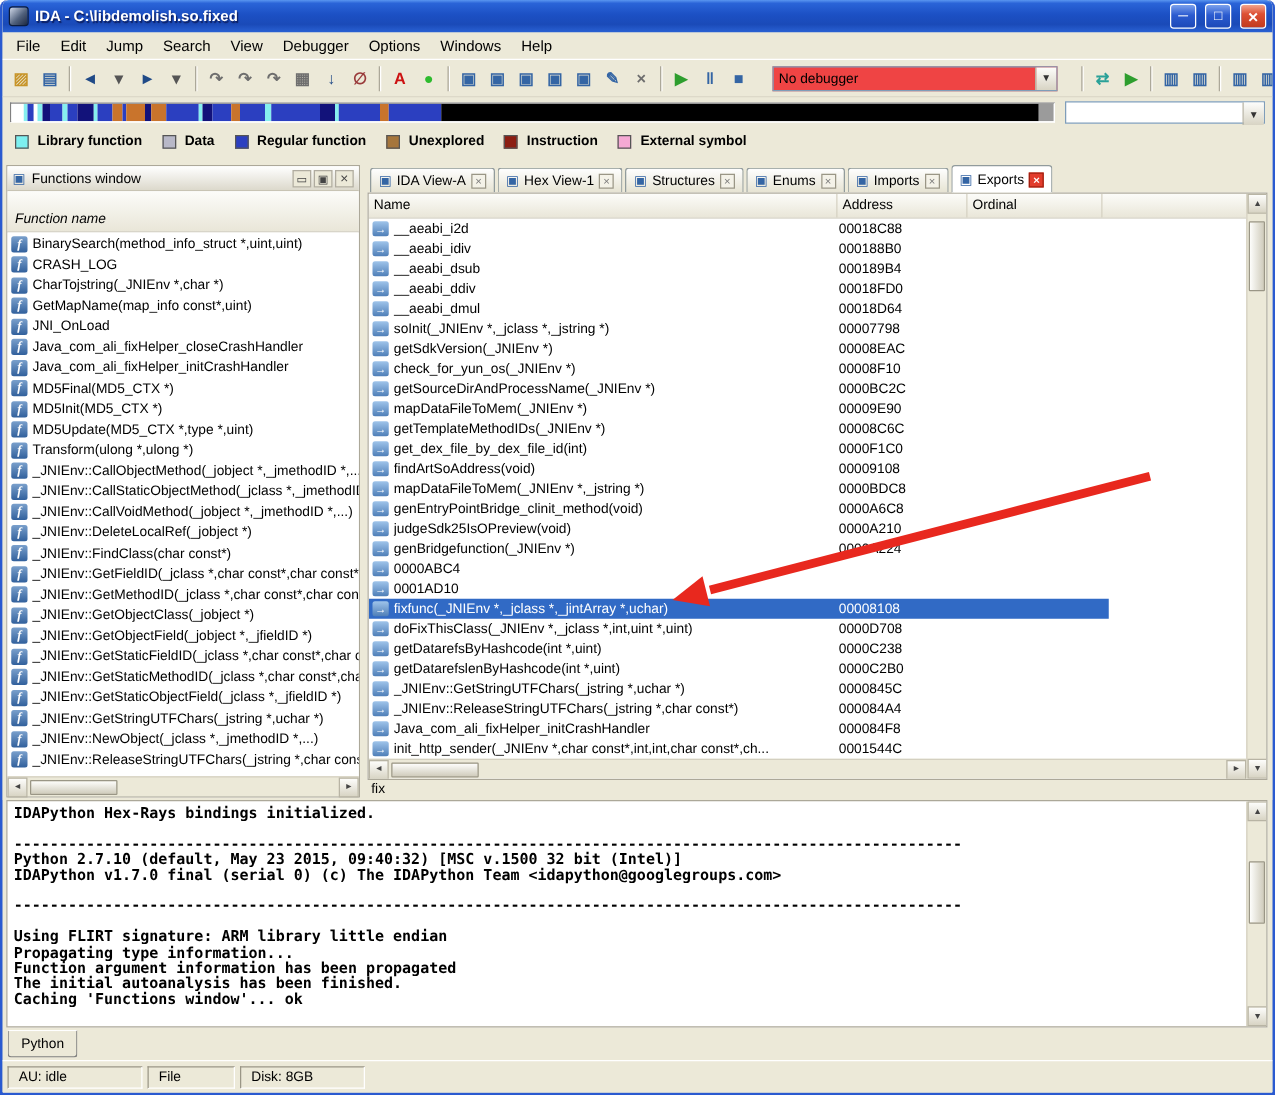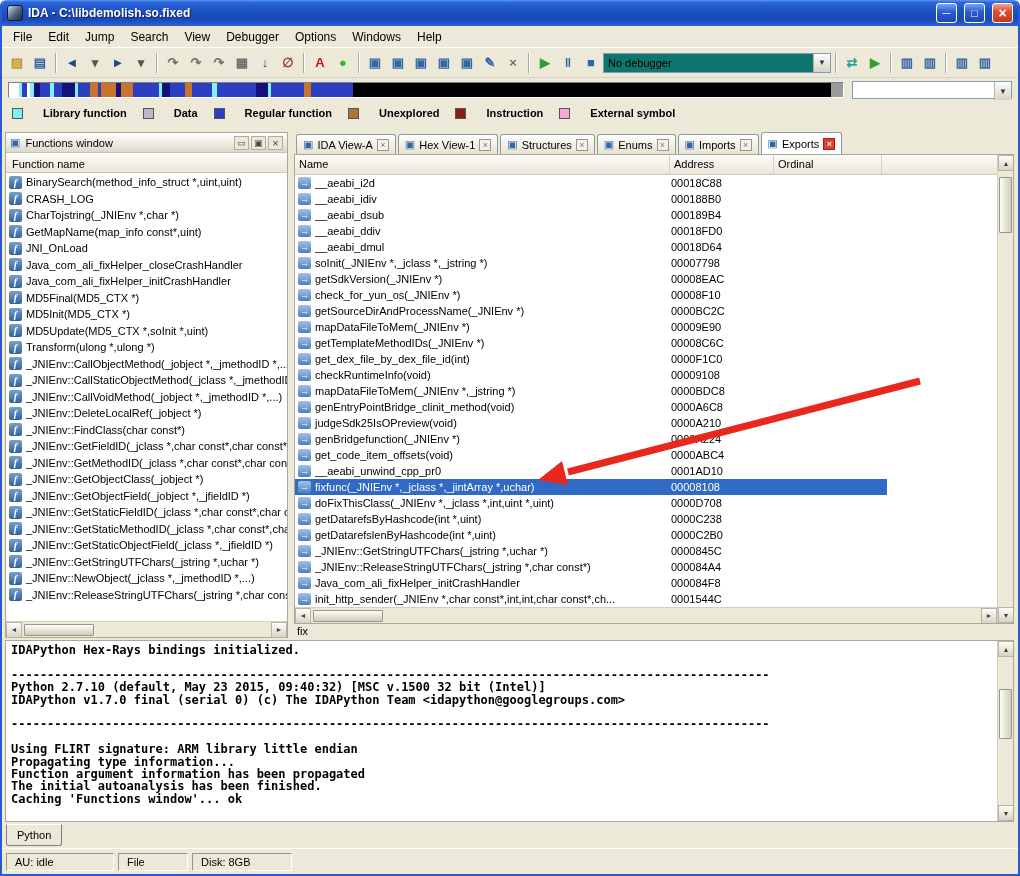--- a/index.html
+++ b/index.html
@@ -22,50 +22,50 @@
   .win-min::before{content:'─'} .win-max::before{content:'□'} .win-close::before{content:'×'; font-size:14px;}
   
   .menubar { position:absolute; top:26px; left:0; right:0; height:22px; background:#ece9d8;
     display:flex; align-items:center; padding-left:3px; font-size:12px; border-bottom:1px solid #fff; }
   .menu-item { padding:3px 8px; }
   .toolbar { position:absolute; top:48px; left:0; right:0; height:30px; background:#ece9d8;
     display:flex; align-items:center; padding:2px 4px; gap:1px; border-bottom:1px solid #d8d4c4; }
   .ticon { width:22px; height:22px; display:flex; align-items:center; justify-content:center;
     font-size:13px; font-weight:bold; flex:none; }
   .tsep { width:2px; height:20px; border-left:1px solid #aca899; border-right:1px solid #fff; margin:0 3px; flex:none; }
-  .debugger-combo { width:228px; height:20px; background:#0f766e; border:1px solid #7f9db9;
-    display:flex; align-items:center; font-size:11px; padding-left:4px; margin:0 0; flex:none;justify-content:flex-end; }
+  .debugger-combo { width:228px; height:20px; background:#ef4444; border:1px solid #7f9db9;
+    display:flex; align-items:center; font-size:11px; padding-left:4px; margin:0 15px; flex:none;justify-content:flex-end; }
   .combo-arrow { margin-left:auto; width:17px; height:18px; background:linear-gradient(#fdfdfb,#d8d4c4);
     border-left:1px solid #b8b4a4; font-size:8px; display:flex; align-items:center; justify-content:center; color:#333; }
   
   .navrow { position:absolute; top:78px; left:0; right:0; height:24px; display:flex; align-items:center;
     padding:0 6px; gap:8px; background:#ece9d8; }
   .navband { flex:1; height:16px; border:1px solid; border-color:#808080 #fff #fff #808080;
     background:#fff; display:flex; overflow:hidden; }
   .navband span { height:100%; display:block; }
   .nav-combo { width:160px; height:18px; background:#fff; border:1px solid #7f9db9; display:flex; flex:none; }
   
   .legendrow { position:absolute; top:102px; left:0; right:0; height:22px; display:flex; align-items:center;
     gap:16px; padding-left:10px; font-size:11px; font-weight:bold; background:#ece9d8; }
-  .legend-item { display:flex; align-items:center; gap:20px; }
+  .legend-item { display:flex; align-items:center; gap:7px; }
   .legend-swatch { width:11px; height:11px; border:1px solid #555; display:inline-block; }
   
   .workspace { position:absolute; top:124px; left:0; right:0; height:516px; background:#ece9d8; }
   .panel-titlebar { height:20px; background:linear-gradient(#ffffff,#dcd9cc); display:flex; align-items:center;
     font-size:11px; padding:0 4px; gap:5px; border-bottom:1px solid #c8c4b4; flex:none; }
   .panel-title-icon { color:#3465a4; font-size:11px; }
   .panel-btns { margin-left:auto; display:flex; gap:2px; }
   .pbtn { width:15px; height:14px; font-size:9px; color:#444; display:flex; align-items:center;
     justify-content:center; border:1px solid #b0aca0; background:#ece9d8; }
   .pb-restore::before{content:'▭'} .pb-float::before{content:'▣'} .pb-close::before{content:'×'; font-size:11px;}
   
   .fn-panel { position:absolute; top:8px; left:3px; width:283px; bottom:2px; background:#fff;
     border:1px solid #aca899; display:flex; flex-direction:column; }
   .colheader { height:20px; background:linear-gradient(#fcfcf9,#e9e6d8); border-bottom:1px solid #cdc9ba;
-    font-size:11px; padding:5px 6px; flex:none; }
+    font-size:11px; padding:16px 6px; flex:none;font-style:italic; }
   .fn-list { flex:1; overflow:hidden; background:#fff; padding-top:1px; }
   .fn-item { height:16.5px; display:flex; align-items:center; gap:4px; padding-left:3px;
     font-size:11px; white-space:nowrap; overflow:hidden; }
   .fn-icon { width:13px; height:13px; flex:none; background:linear-gradient(#7aa0cc,#31609c); color:#fff;
     font:italic bold 10px "Liberation Serif",serif; display:flex; align-items:center; justify-content:center; border-radius:2px; }
   
   .hscroll { height:16px; background:#ece9d8; border-top:1px solid #d4d0c0; display:flex; align-items:center; flex:none; }
   .vscroll { width:16px; background:#ece9d8; border-left:1px solid #d4d0c0; position:relative; flex:none; }
   .sbtn { width:16px; height:16px; background:linear-gradient(#fdfdfb,#d8d4c4); border:1px solid #b8b4a4;
     font-size:7px; color:#444; display:flex; align-items:center; justify-content:center; flex:none; }
@@ -304,21 +304,21 @@
           <div class="fn-item">
             <span class="fn-icon">f</span>
             <span class="fn-label">MD5Final(MD5_CTX *)</span>
           </div>
           <div class="fn-item">
             <span class="fn-icon">f</span>
             <span class="fn-label">MD5Init(MD5_CTX *)</span>
           </div>
           <div class="fn-item">
             <span class="fn-icon">f</span>
-            <span class="fn-label">MD5Update(MD5_CTX *,soInit *,uint)</span>
+            <span class="fn-label">MD5Update(MD5_CTX *,type *,uint)</span>
           </div>
           <div class="fn-item">
             <span class="fn-icon">f</span>
             <span class="fn-label">Transform(ulong *,ulong *)</span>
           </div>
           <div class="fn-item">
             <span class="fn-icon">f</span>
             <span class="fn-label">_JNIEnv::CallObjectMethod(_jobject *,_jmethodID *,...)</span>
           </div>
           <div class="fn-item">
@@ -496,21 +496,21 @@
                 <span class="cell-ord"></span>
               </div>
               <div class="exp-row">
                 <span class="exp-icon">→</span>
                 <span class="cell-name">get_dex_file_by_dex_file_id(int)</span>
                 <span class="cell-addr">0000F1C0</span>
                 <span class="cell-ord"></span>
               </div>
               <div class="exp-row">
                 <span class="exp-icon">→</span>
-                <span class="cell-name">checkRuntimeInfo(void)</span>
+                <span class="cell-name">findArtSoAddress(void)</span>
                 <span class="cell-addr">00009108</span>
                 <span class="cell-ord"></span>
               </div>
               <div class="exp-row">
                 <span class="exp-icon">→</span>
                 <span class="cell-name">mapDataFileToMem(_JNIEnv *,_jstring *)</span>
                 <span class="cell-addr">0000BDC8</span>
                 <span class="cell-ord"></span>
               </div>
               <div class="exp-row">
@@ -526,27 +526,25 @@
                 <span class="cell-ord"></span>
               </div>
               <div class="exp-row">
                 <span class="exp-icon">→</span>
                 <span class="cell-name">genBridgefunction(_JNIEnv *)</span>
                 <span class="cell-addr">0000A224</span>
                 <span class="cell-ord"></span>
               </div>
               <div class="exp-row">
                 <span class="exp-icon">→</span>
-                <span class="cell-name">get_code_item_offsets(void)</span>
                 <span class="cell-addr">0000ABC4</span>
                 <span class="cell-ord"></span>
               </div>
               <div class="exp-row">
                 <span class="exp-icon">→</span>
-                <span class="cell-name">__aeabi_unwind_cpp_pr0</span>
                 <span class="cell-addr">0001AD10</span>
                 <span class="cell-ord"></span>
               </div>
               <div class="exp-row sel">
                 <span class="exp-icon">→</span>
                 <span class="cell-name">fixfunc(_JNIEnv *,_jclass *,_jintArray *,uchar)</span>
                 <span class="cell-addr">00008108</span>
                 <span class="cell-ord"></span>
               </div>
               <div class="exp-row">

